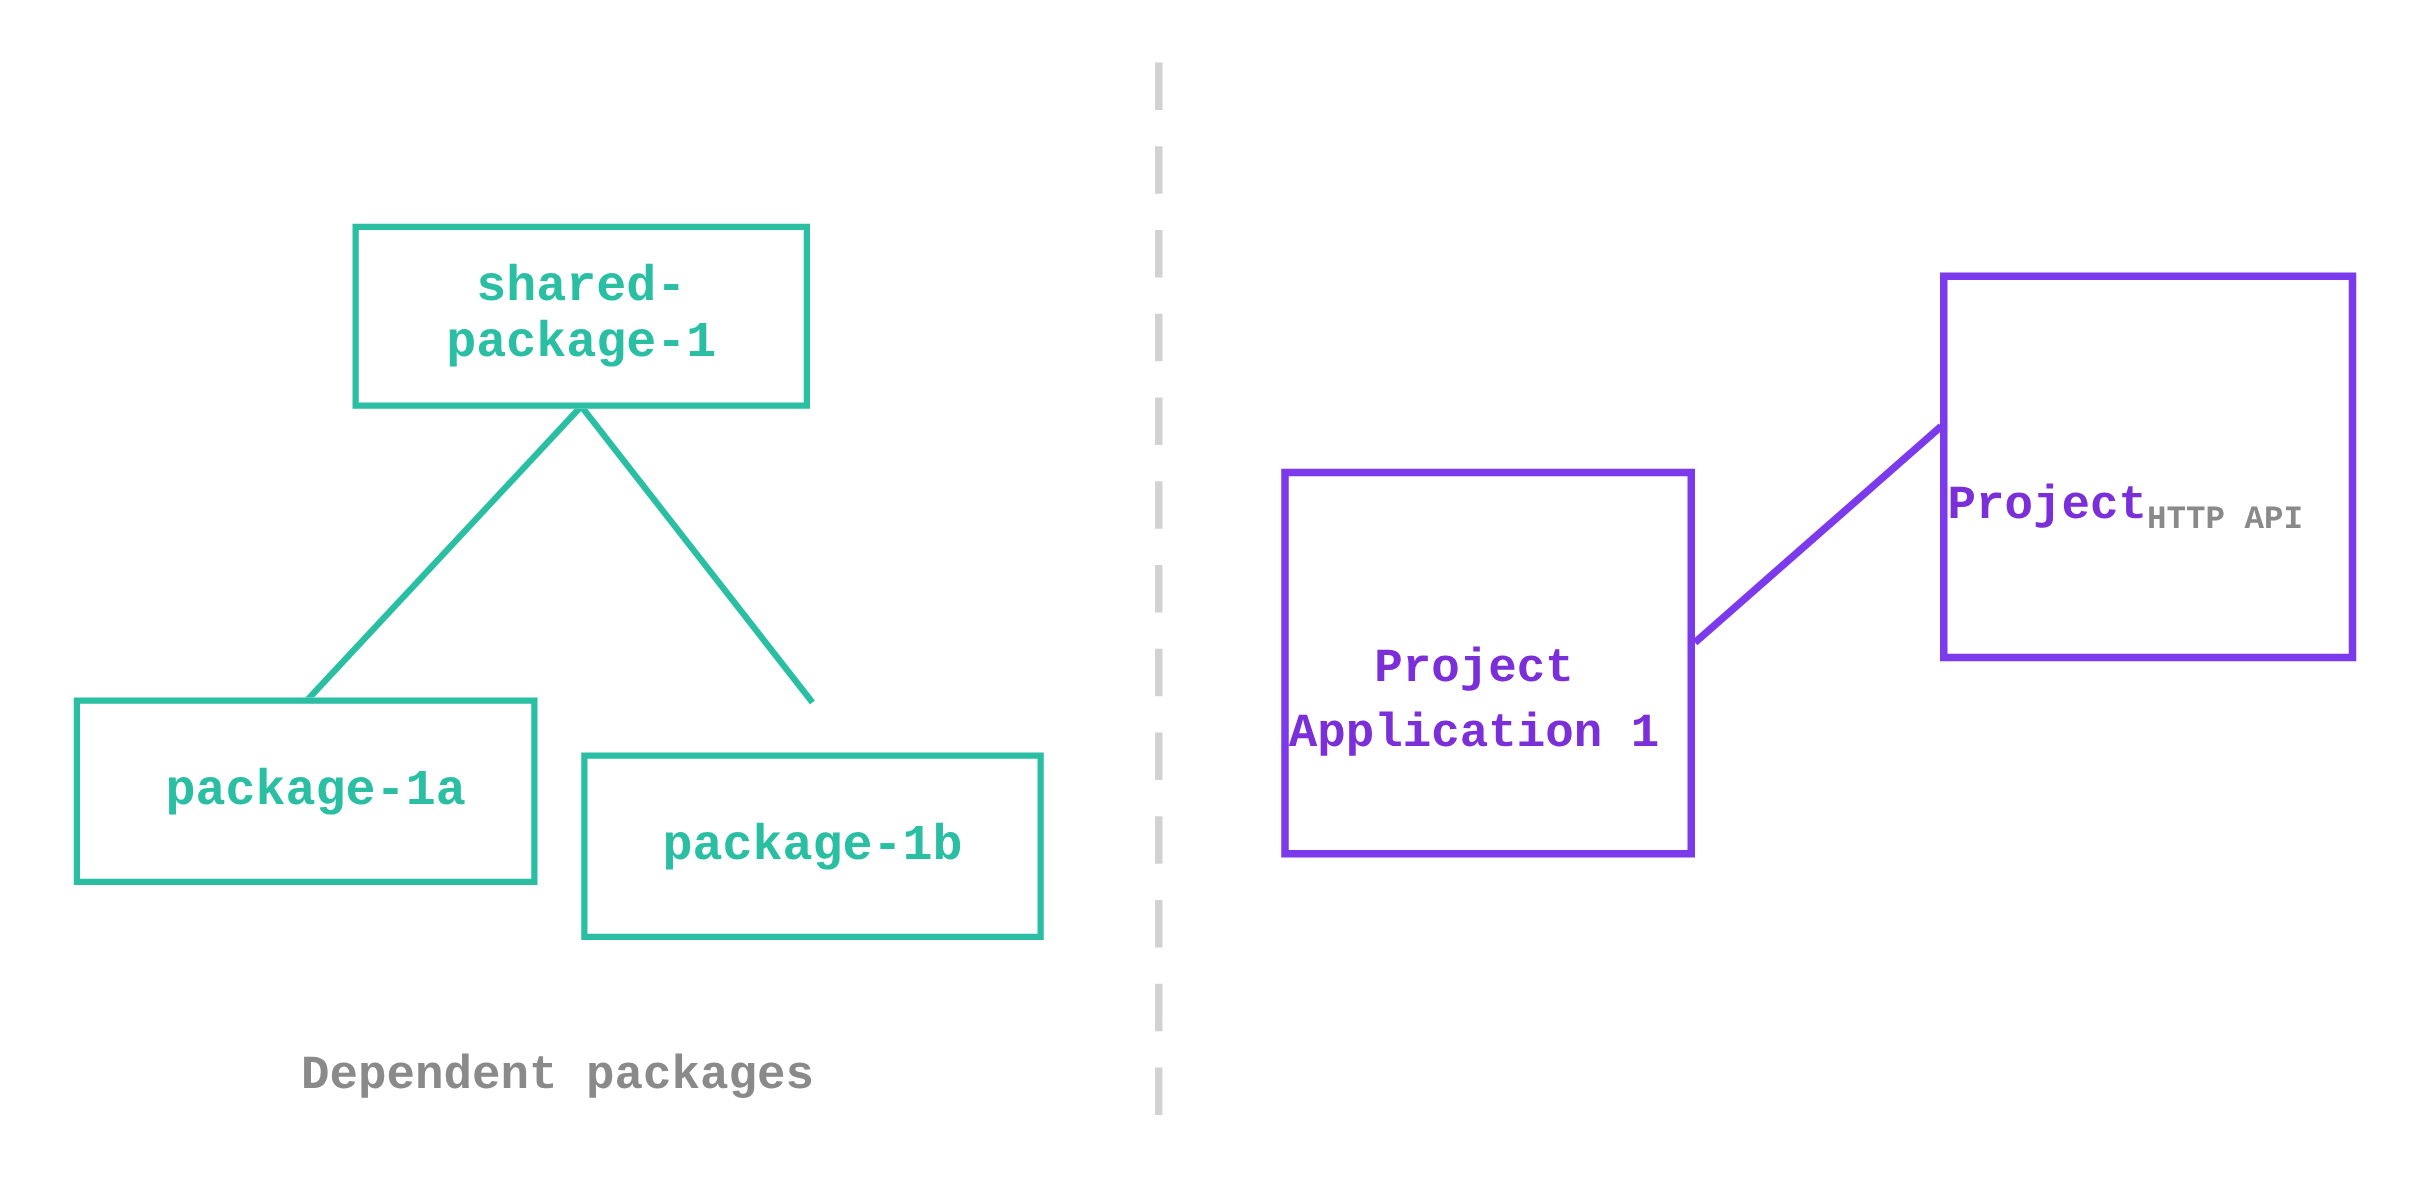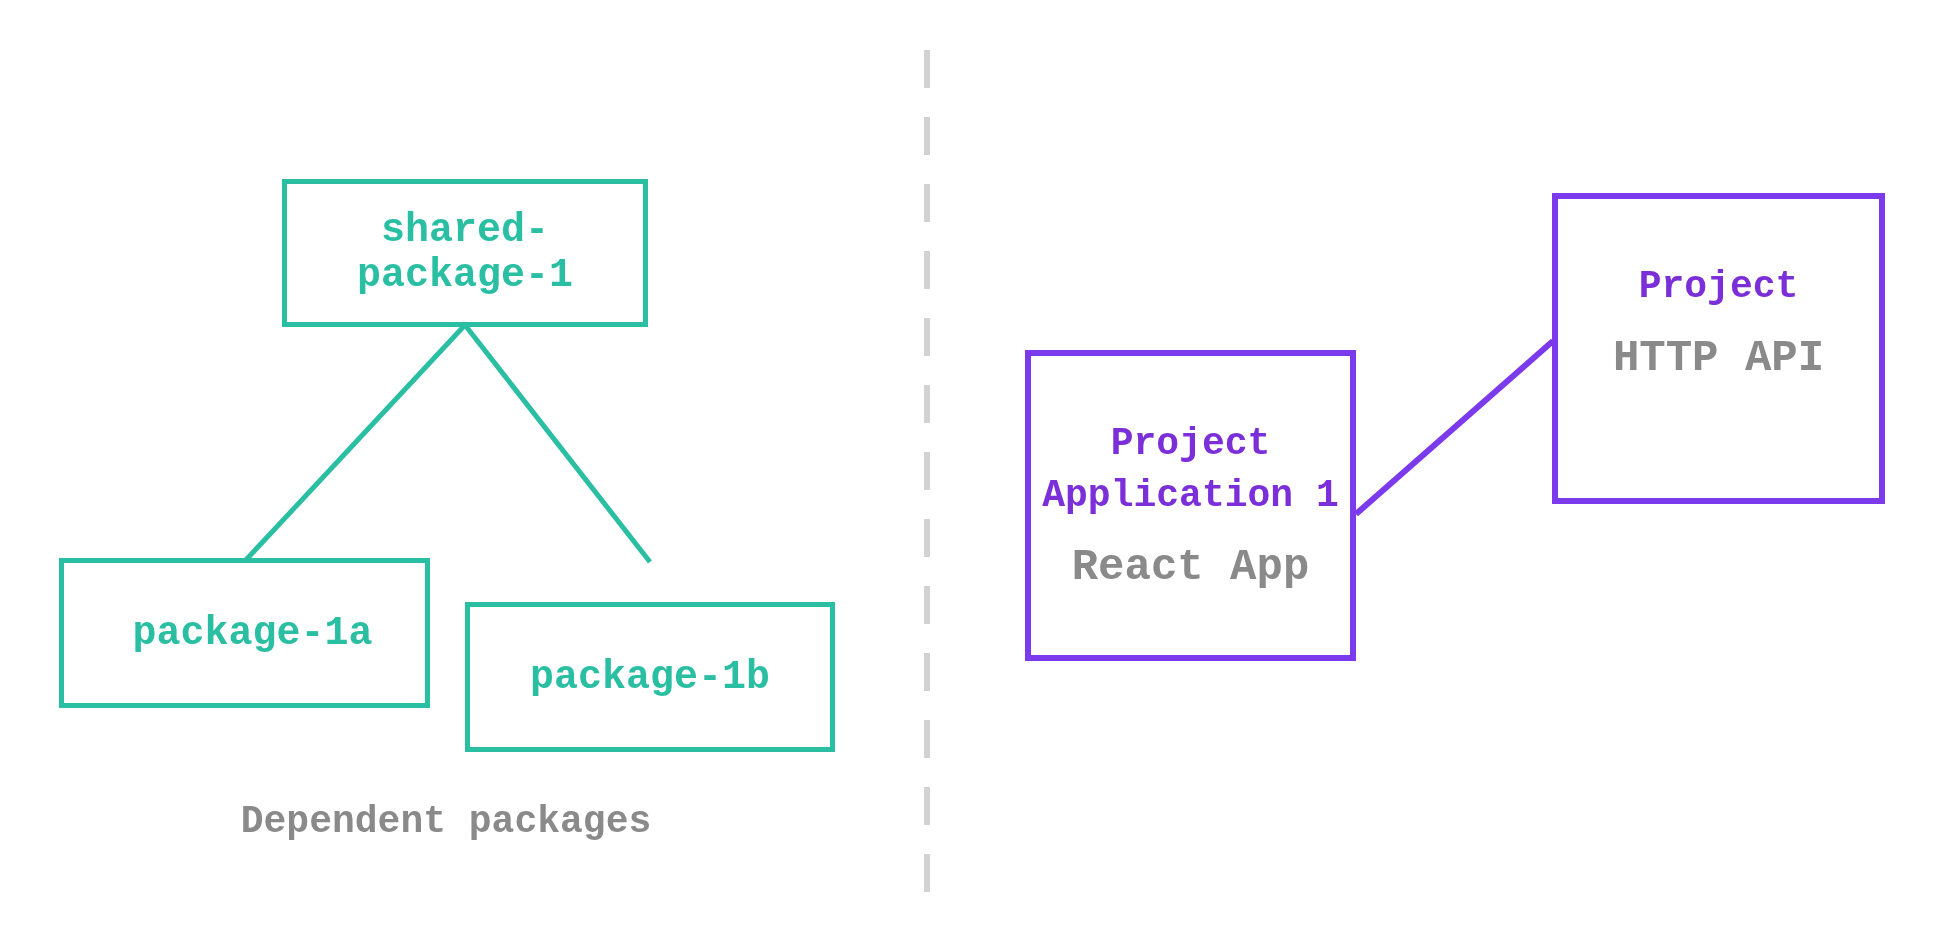--- a/index.html
+++ b/index.html
@@ -45,43 +45,45 @@
     color: var(--teal);
     font-size: 40px;
   }
   #node-shared { left: 282px; top: 179px; width: 366px; height: 148px; }
   #node-pkg-1a { left: 59px;  top: 558px; width: 371px; height: 150px; padding-left: 16px; }
   #node-pkg-1b { left: 465px; top: 558px; width: 370px; height: 150px; margin-top: 44px; }
 
   .node--purple {
     border: 6px solid var(--purple);
     color: var(--purple-text);
-    flex-direction: column;
+    flex-direction: row;
     align-items: center;
     justify-content: flex-start;
+    margin-top: 25px;
   }
   #node-app1 { left: 1025px; top: 350px; width: 331px; height: 311px; padding-top: 62px; }
   #node-app2 { left: 1552px; top: 193px; width: 333px; height: 311px; padding-top: 62px; }
   .app-title {
     font-size: 38px;
     line-height: 52px;
     color: var(--purple-text);
   }
   .app-subtitle {
-    font-size: 44px;
+    font-size: 26px;
     margin-top: 20px;
     color: var(--gray-text);
   }
 
   .caption {
     position: absolute;
     z-index: 2;
     font-size: 38px;
     color: var(--gray-text);
     text-align: center;
+    margin-top: 39px;
   }
   #caption-left  { left: 96px;   top: 800px; width: 700px; }
   #caption-right { left: 1073px; top: 800px; width: 700px; }
 </style>
 </head>
 <body>
 
 <div class="canvas">
 
   <svg class="lines-layer" viewBox="0 0 1939 950" xmlns="http://www.w3.org/2000/svg">
@@ -103,21 +105,20 @@
     <span>package-1b</span>
   </div>
 
   <div class="caption" id="caption-left">Dependent packages</div>
 
   <div class="node node--purple" id="node-app1">
     <div class="app-title">
       <div>Project</div>
       <div>Application 1</div>
     </div>
-    <div class="app-subtitle">React App</div>
   </div>
 
   <div class="node node--purple" id="node-app2">
     <div class="app-title">
       <div>Project</div>
     </div>
     <div class="app-subtitle">HTTP API</div>
   </div>
 
 

